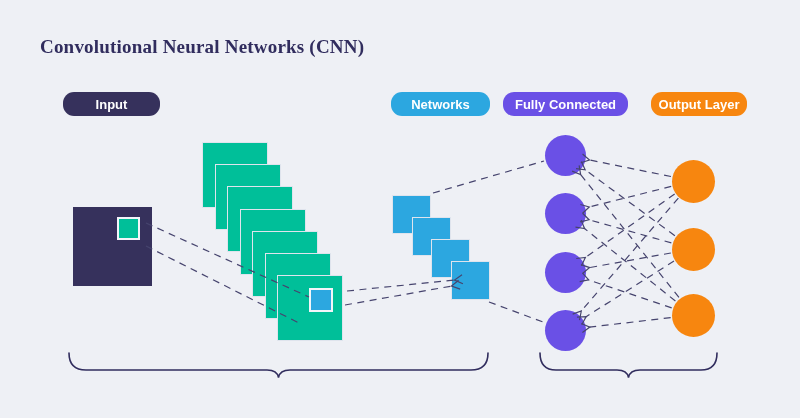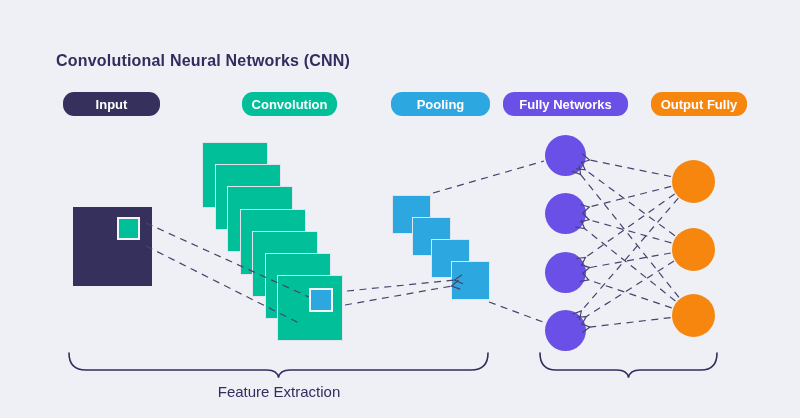--- a/index.html
+++ b/index.html
@@ -2,22 +2,22 @@
 <html style="--bg: #EEF0F5; --ink: #312D5E; --c-input: #36315C; --c-conv: #00BF99; --c-pool: #2CA7E0; --c-fc: #6A50E6; --c-out: #F7860F; --line: #46446E; --patch-border: #F3F5F9; --sheet-edge: #DFE4ED;"><head>
 <meta charset="utf-8">
 <style>
   html,body{margin:0;padding:0;background:#fff;}
   .canvas{
     position:relative;width:800px;height:418px;overflow:hidden;
     background:var(--bg,#EEF0F5);
     font-family:"Liberation Sans",sans-serif;
   }
   .title{
-    position:absolute;left:40px;top:36px;margin:16px;
-    font-size:16px;font-weight:bold;color:var(--ink,#312D5E);letter-spacing:.2px;
+    position:absolute;left:40px;top:36px;margin:0;
+    font-size:19px;font-weight:bold;color:var(--ink,#312D5E);letter-spacing:.2px;font-family:Liberation Serif, serif;
   }
   .pill{
     position:absolute;top:92px;height:24px;border-radius:11px;
     color:#fff;font-size:13px;font-weight:bold;
     display:flex;align-items:center;justify-content:center;white-space:nowrap;
   }
   .pill-input{left:63px;width:97px;background:var(--c-input,#36315C);}
   .pill-convolution{left:242px;width:95px;background:var(--c-conv,#00BF99);}
   .pill-pooling{left:391px;width:99px;background:var(--c-pool,#2CA7E0);}
   .pill-fc{left:503px;width:125px;background:var(--c-fc,#6A50E6);}
@@ -55,24 +55,23 @@
   .label-class{left:629px;}
 </style>
 </head>
 <body>
 
 <div class="canvas">
 
   <h1 class="title">Convolutional Neural Networks (CNN)</h1>
 
   <div class="pill pill-input">Input</div>
-  <div class="pill pill-convolution">Convolution</div>
-  <div class="pill pill-pooling">Pooling</div>
-  <div class="pill pill-fc">Fully Networks</div>
-  <div class="pill pill-output">Output Fully</div>
+  <div class="pill pill-pooling">Networks</div>
+  <div class="pill pill-fc">Fully Connected</div>
+  <div class="pill pill-output">Output Layer</div>
 
   <div class="input-square">
     <div class="patch input-patch"></div>
   </div>
 
   <div id="conv-stack">
       <div class="conv-sheet" style="left: 202px; top: 142px;"></div>
       <div class="conv-sheet" style="left: 214.5px; top: 164.2px;"></div>
       <div class="conv-sheet" style="left: 227px; top: 186.4px;"></div>
       <div class="conv-sheet" style="left: 239.5px; top: 208.6px;"></div>
@@ -125,14 +124,13 @@
         <line x1="675.4036600925231" y1="300.97791663622934" x2="584.1604590103638" y2="228.26849077388363" class="dash" marker-end="url(#arrw)"></line>
         <line x1="671.6713473388382" y1="307.83490574664097" x2="588.2245328977094" y2="279.8019915203243" class="dash" marker-end="url(#arrw)"></line>
         <line x1="670.6529219816098" y1="317.6187982052801" x2="589.3334849533583" y2="327.14841973202834" class="dash" marker-end="url(#arrw)"></line>
       </g>
     <path class="brace" d="M 69 353 C 69 364, 74 370, 86 370 L 267 370 C 273.5 370, 277.5 372, 278.5 377.5
          C 279.5 372, 283.5 370, 290 370 L 471 370 C 483 370, 488 364, 488 353"></path>
     <path class="brace" d="M 540 353 C 540 364, 545 370, 556 370 L 617 370 C 623.5 370, 627.5 372, 628.5 377.5
          C 629.5 372, 633.5 370, 640 370 L 701 370 C 712 370, 717 364, 717 353"></path>
   </svg>
 
-  <div class="section-label label-feature">Feature Extraction</div>
 </div>
 
 </body></html>

